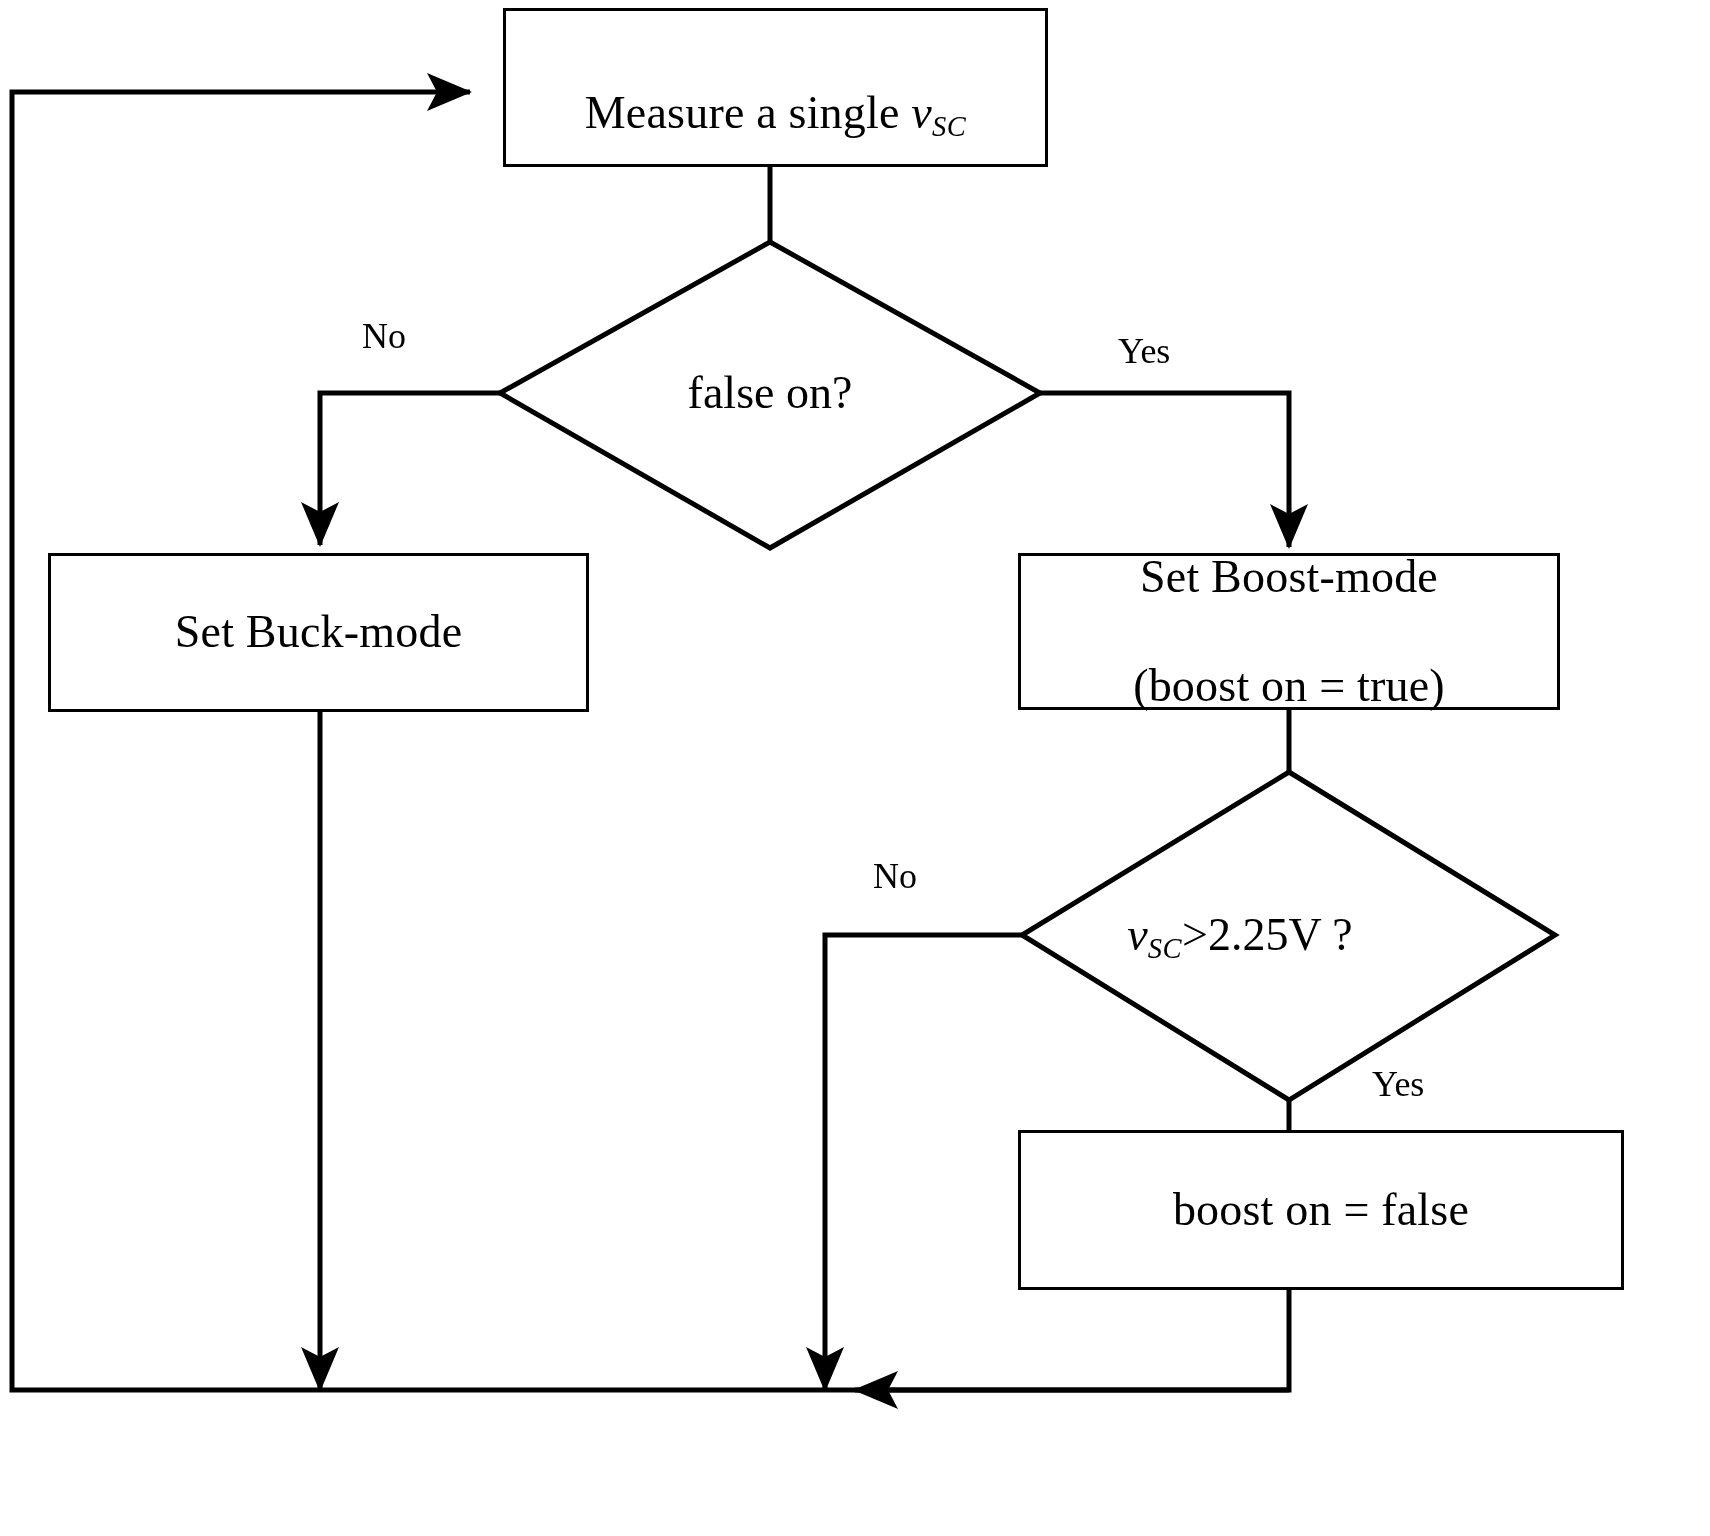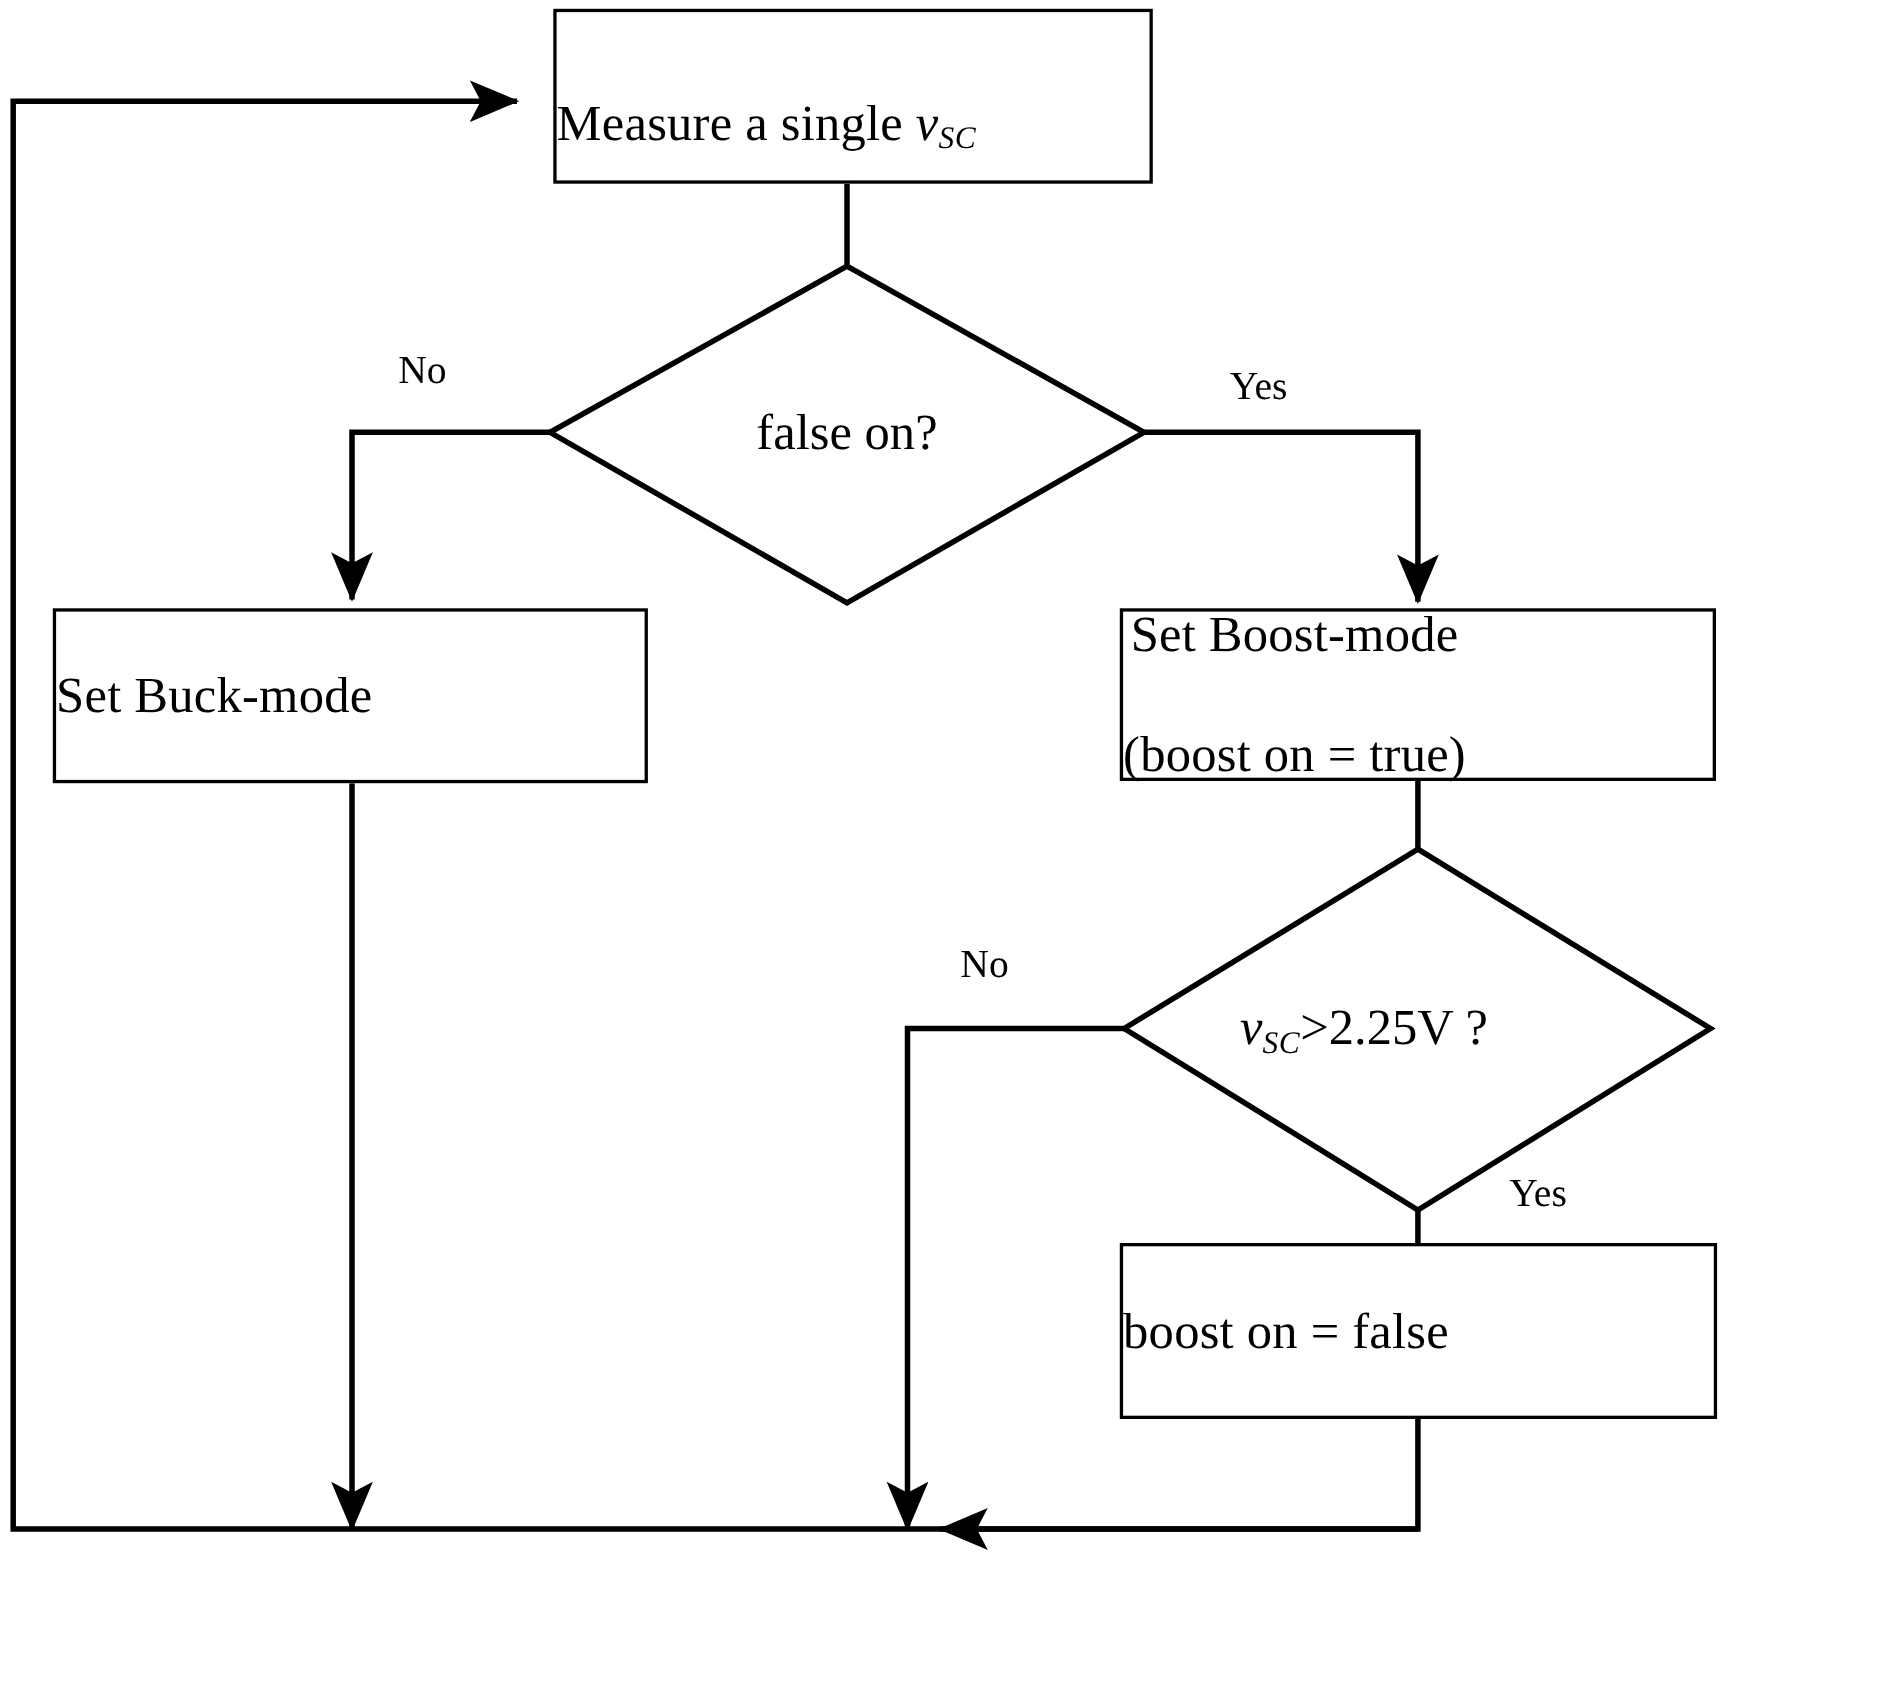--- a/index.html
+++ b/index.html
@@ -1,21 +1,21 @@
 <!DOCTYPE html>
 <html><head>
 <meta charset="utf-8">
 <style>
   html,body{margin:0;padding:0;background:#ffffff;}
   body{width:1710px;height:1536px;position:relative;overflow:hidden;
        font-family:"Liberation Serif","DejaVu Serif",serif;color:#000;}
   #stage{position:absolute;left:0;top:0;width:1710px;height:1536px;}
   svg#wires{position:absolute;left:0;top:0;width:1710px;height:1536px;}
 
-  .node{position:absolute;display:flex;align-items:center;justify-content:flex-start;
+  .node{position:absolute;display:flex;align-items:center;justify-content:center;
         text-align:center;line-height:1.18;}
   .boxnode{border:3px solid #000;background:#fff;box-sizing:border-box;}
   .txt{font-size:46px;letter-spacing:.2px;white-space:pre-line;}
   .lbl{position:absolute;font-size:36px;}
   var.v{font-style:italic;font-family:"Liberation Serif","DejaVu Serif",serif;}
   sub.sc{font-style:italic;font-size:.62em;vertical-align:-0.28em;letter-spacing:.5px;}
   .dlabel{position:absolute;display:flex;align-items:center;justify-content:center;
           text-align:center;font-size:46px;line-height:1.3;pointer-events:none;}
 </style>
 </head>
@@ -75,21 +75,21 @@
     <span class="txt">
       <div>Set Boost-mode</div>
       <div>(boost on = true)</div>
     </span>
   </div>
 
   <div class="dlabel" style="left:1075px;top:905px;width:330px;height:62px;">
     <div><var class="v"><span>v</span><sub class="sc">SC</sub></var><span>&gt;2.25V ?</span></div>
   </div>
 
-  <div class="node boxnode" style="left:1018px;top:1130px;width:543px;height:160px;">
+  <div class="node boxnode" style="left:1018px;top:1130px;width:606px;height:160px;">
     <span class="txt">boost on = false</span>
   </div>
 
   <div class="lbl" style="left:362px;top:315px;">No</div>
   <div class="lbl" style="left:1118px;top:330px;">Yes</div>
   <div class="lbl" style="left:873px;top:855px;">No</div>
   <div class="lbl" style="left:1372px;top:1063px;">Yes</div>
 
 </div>
 

